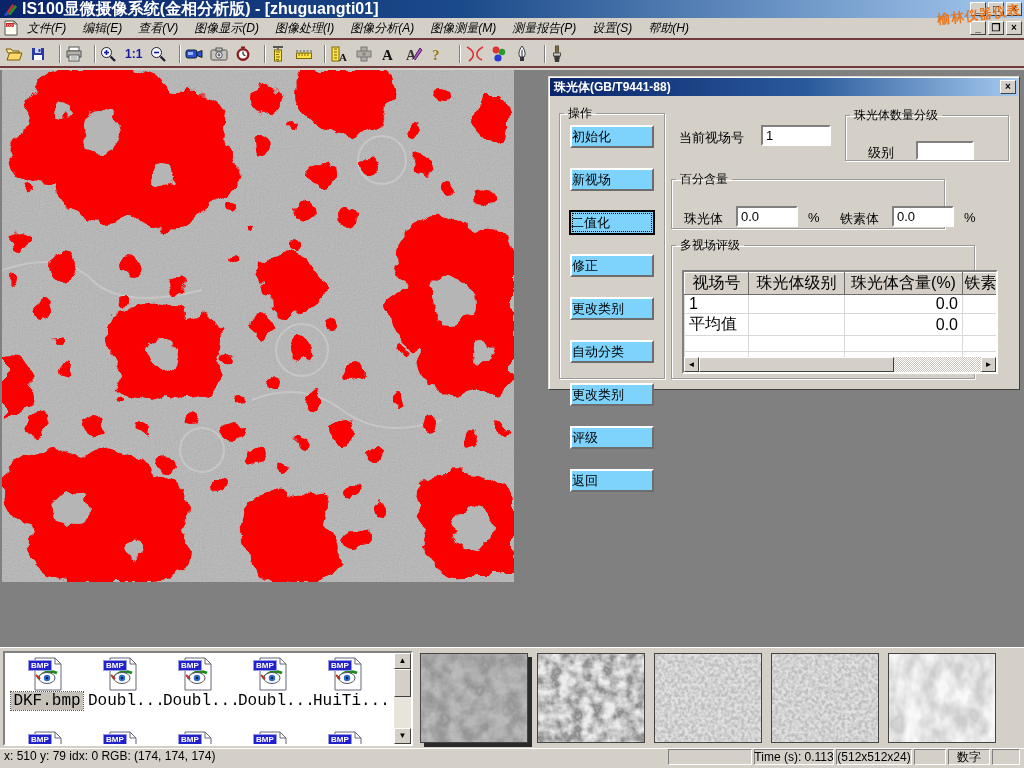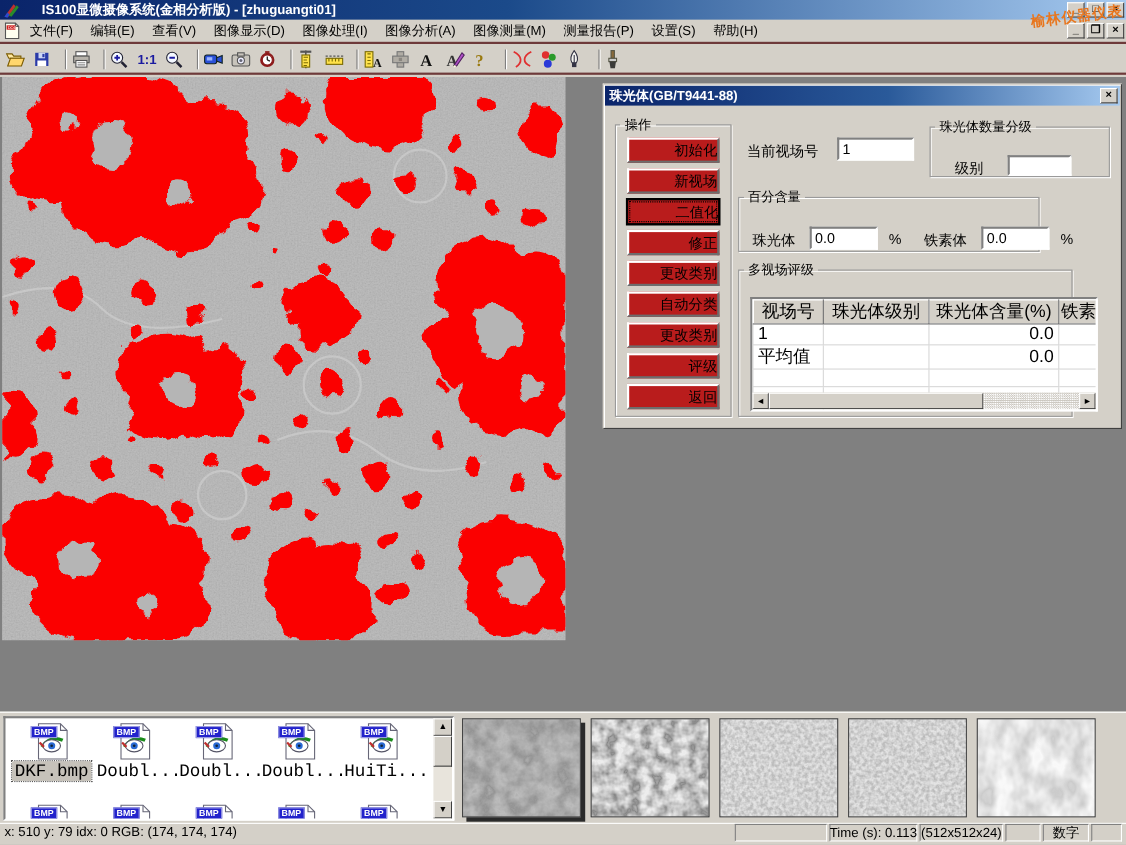--- a/index.html
+++ b/index.html
@@ -3,31 +3,31 @@
 <meta charset="utf-8">
 <style>
   * { box-sizing: border-box; margin: 0; padding: 0; }
   html,body { width:1024px; height:768px; overflow:hidden; }
   body { position:relative; background:#d4d0c8; font-family:"Liberation Sans",sans-serif; font-size:12px; color:#000; }
 
   
   .titlebar { position:absolute; top:0; left:0; right:0; height:18px;
     background:linear-gradient(90deg,#0a246a 0%,#1b4a8a 45%,#a6caf0 100%);
     display:flex; align-items:center; padding-left:3px; color:#fff; }
-  .titlebar .ttl { font-weight:bold; font-size:12px; margin-left:20px; white-space:nowrap; }
+  .titlebar .ttl { font-weight:bold; font-size:16px; margin-left:4px; white-space:nowrap; }
   .win-controls { position:absolute; right:2px; top:2px; display:flex; gap:2px; }
   .wc-btn { width:16px; height:14px; background:#d4d0c8; border:1px solid; border-color:#fff #404040 #404040 #fff;
     font-size:10px; line-height:11px; text-align:center; font-weight:bold; color:#000; }
   .watermark { position:absolute; right:3px; top:6px; color:#e8761e; font-weight:bold; font-size:13px;
     transform:rotate(-7deg); z-index:60; white-space:nowrap; letter-spacing:1px; }
 
   
   .menubar { position:absolute; top:18px; left:0; right:0; height:22px; background:#d4d0c8;
     display:flex; align-items:center; padding-left:3px; border-bottom:2px solid #6e3a3a; }
-  .menu-item { padding:3px 8px; white-space:nowrap; }
+  .menu-item { padding:3px 8px; white-space:nowrap;font-style:italic; }
   .mdi-controls { position:absolute; right:2px; top:3px; display:flex; gap:2px; }
 
   
   .toolbar { position:absolute; top:42px; left:0; right:0; height:26px; background:#d4d0c8;
     display:flex; align-items:center; padding-left:5px; border-bottom:2px solid #6e3a3a; }
   .tb-btn { width:25px; height:22px; display:flex; align-items:center; justify-content:flex-start; background:#d4d0c8; }
   .tb-btn svg { display:block; }
   .tb-sep { width:2px; height:18px; border-left:1px solid #808080; border-right:1px solid #fff; margin:0 4px; }
   .oto { font-weight:bold; color:#1a1aa0; font-size:12px; }
 
@@ -39,22 +39,22 @@
   .dialog { position:absolute; left:548px; top:6px; width:472px; height:314px; background:#d4d0c8;
     border:1px solid; border-color:#dcd8d0 #404040 #404040 #dcd8d0; box-shadow:inset 1px 1px 0 #fff; padding:1px; }
   .dlg-title { height:18px; background:linear-gradient(90deg,#0a246a 0%,#2a5a9a 55%,#a6caf0 100%);
     color:#fff; font-weight:bold; display:flex; align-items:center; padding-left:4px; position:relative; }
   .dlg-close { position:absolute; right:2px; top:2px; width:16px; height:14px; background:#d4d0c8;
     border:1px solid; border-color:#fff #404040 #404040 #fff; color:#000; font-size:10px; font-weight:bold;
     line-height:11px; text-align:center; }
   fieldset { border:1px solid #9a9a9a; box-shadow:1px 1px 0 #fff, inset 1px 1px 0 #fff; position:absolute; }
   legend { padding:0 4px; margin-left:4px; font-size:12px; }
   .fs-ops { left:10px; top:28px; width:106px; height:274px; }
-  .ops-btn { display:block; width:84px; height:23px; margin:3px auto 5px; background:#b91c1c;
-    border:2px solid; border-color:#fff #6d6d6d #6d6d6d #fff; font-size:13px; text-align:right; line-height:19px; }
+  .ops-btn { display:block; width:84px; height:23px; margin:3px auto 20px; background:#7dd3fc;
+    border:2px solid; border-color:#fff #6d6d6d #6d6d6d #fff; font-size:13px; text-align:left; line-height:19px; }
   .ops-btn.focused { border:1px solid #000; outline:2px solid #000; outline-offset:-1px; position:relative; }
   .ops-btn.focused::after { content:""; position:absolute; inset:1px; border:1px dotted #000; }
   .fld-label { position:absolute; font-size:13px; white-space:nowrap; }
   .tbox { position:absolute; background:#fff; border:2px solid; border-color:#808080 #fff #fff #808080;
     font-size:13px; font-family:"Liberation Sans",sans-serif; padding:1px 3px; }
   .fs-grade { left:296px; top:30px; width:164px; height:54px; }
   .fs-percent { left:122px; top:94px; width:274px; height:58px; }
   .fs-multi { left:122px; top:160px; width:304px; height:142px; }
   .mv-table { position:absolute; left:10px; top:16px; width:316px; height:104px; background:#fff;
     border:2px solid; border-color:#808080 #fff #fff #808080; overflow:hidden; }

